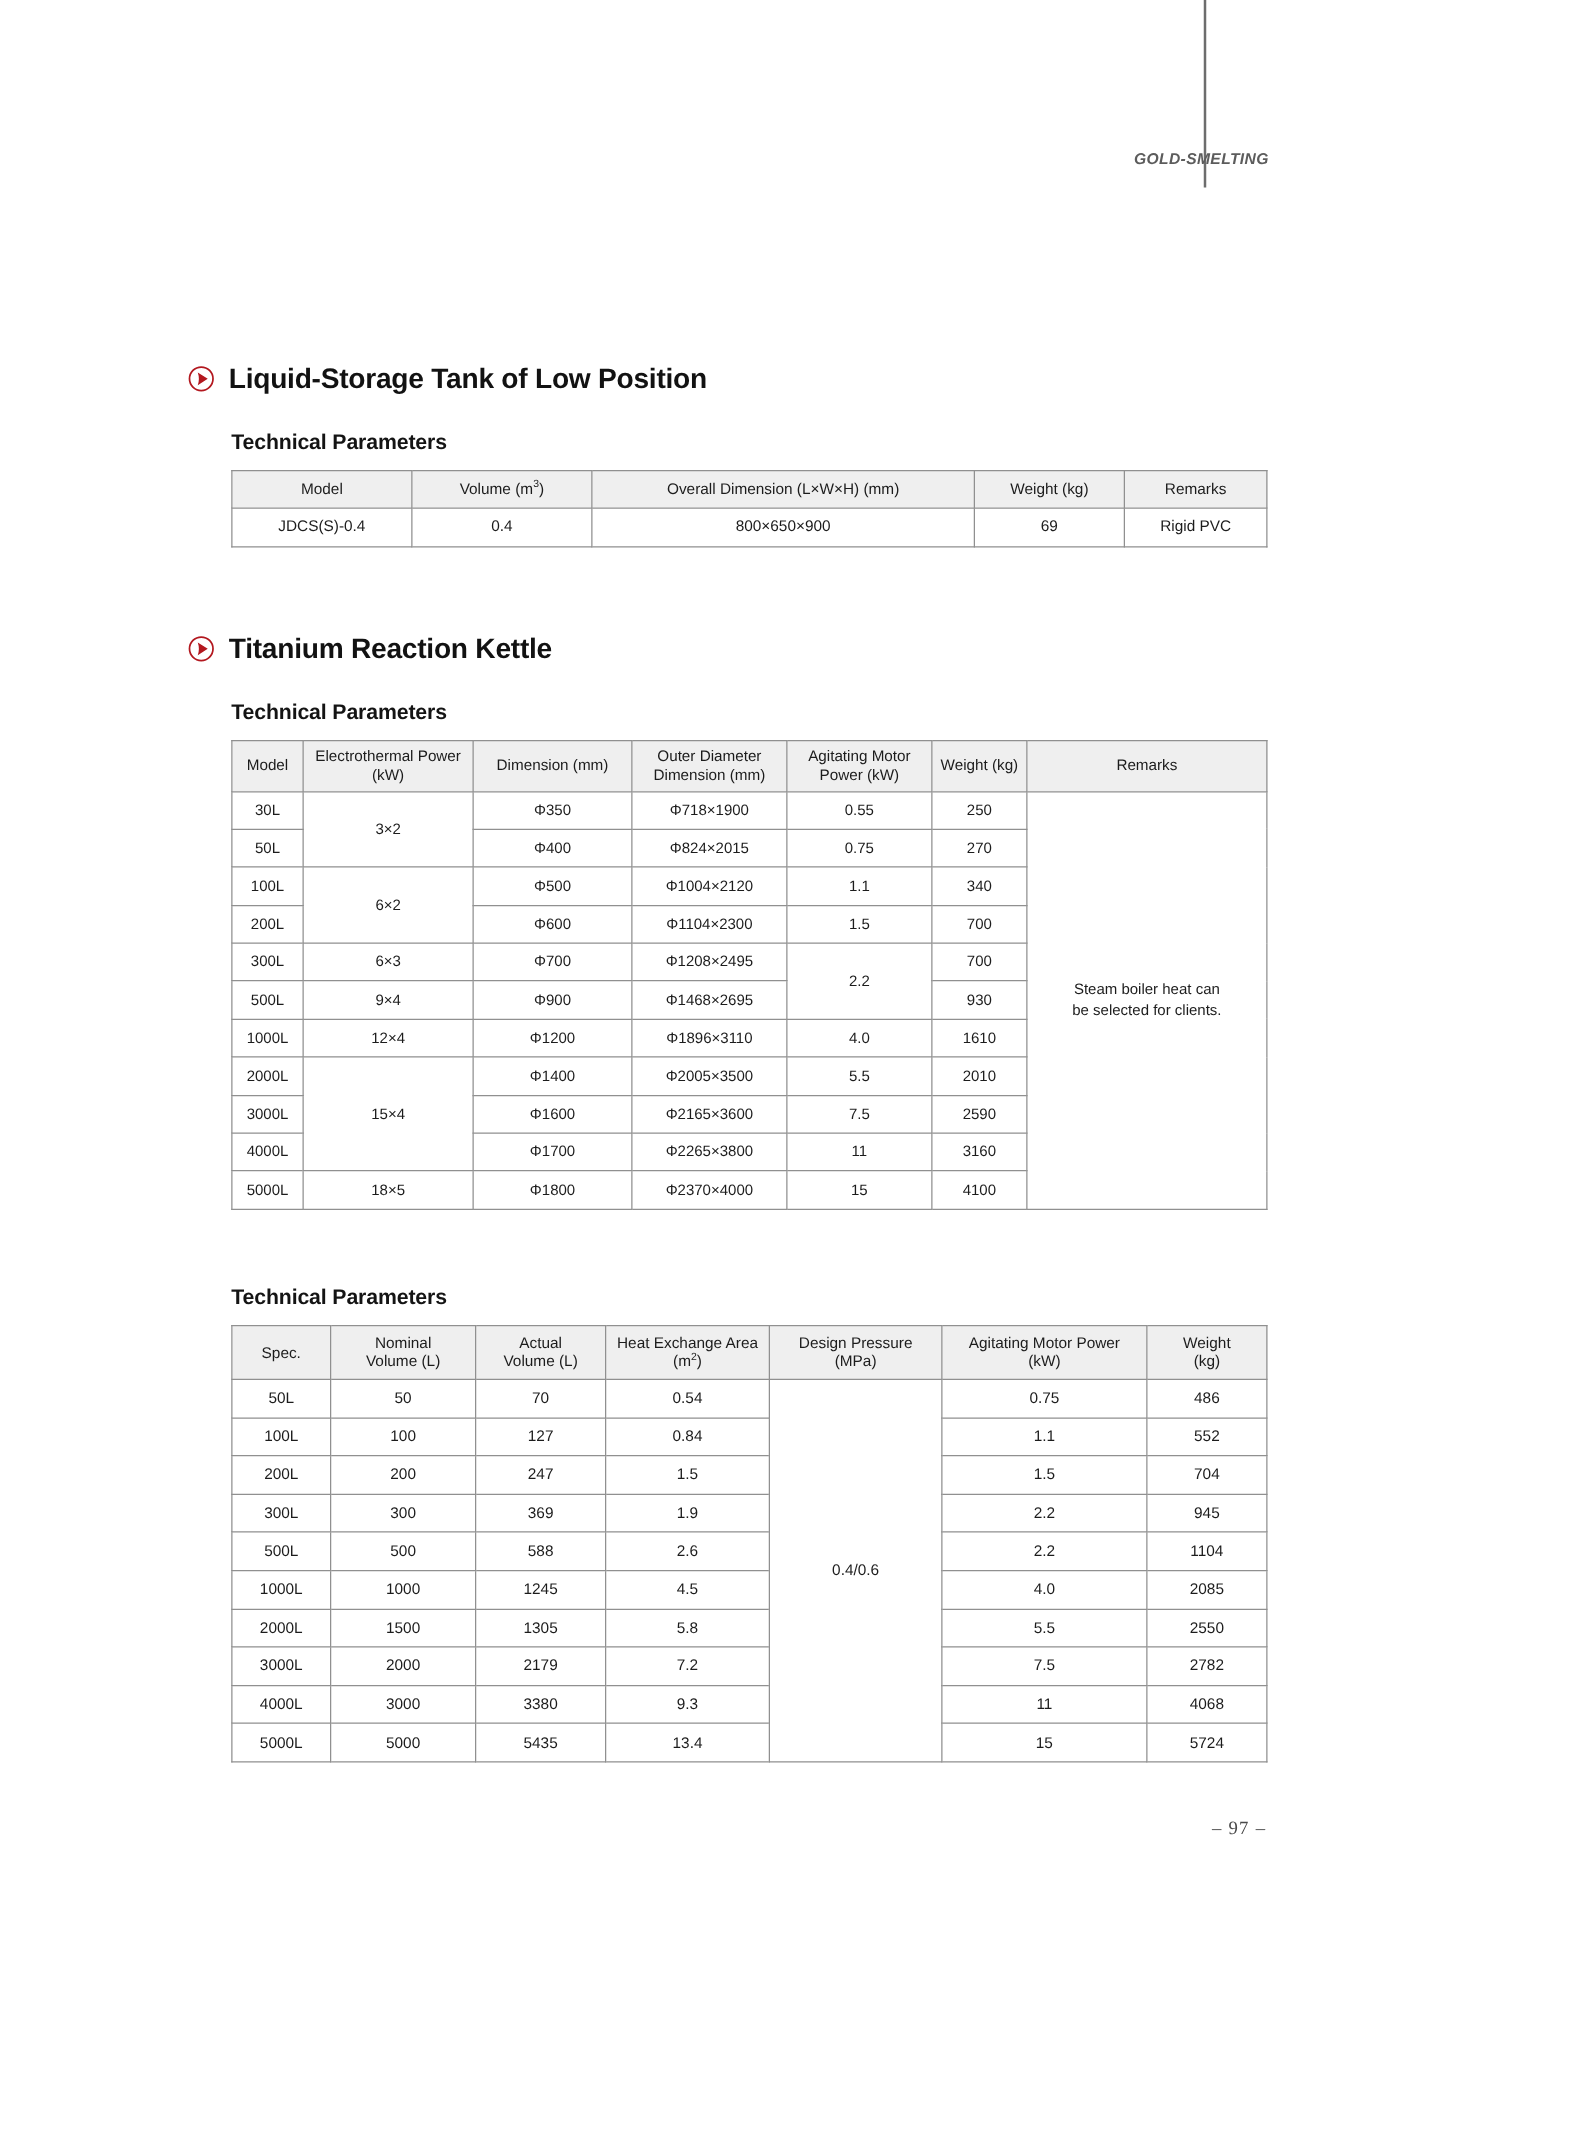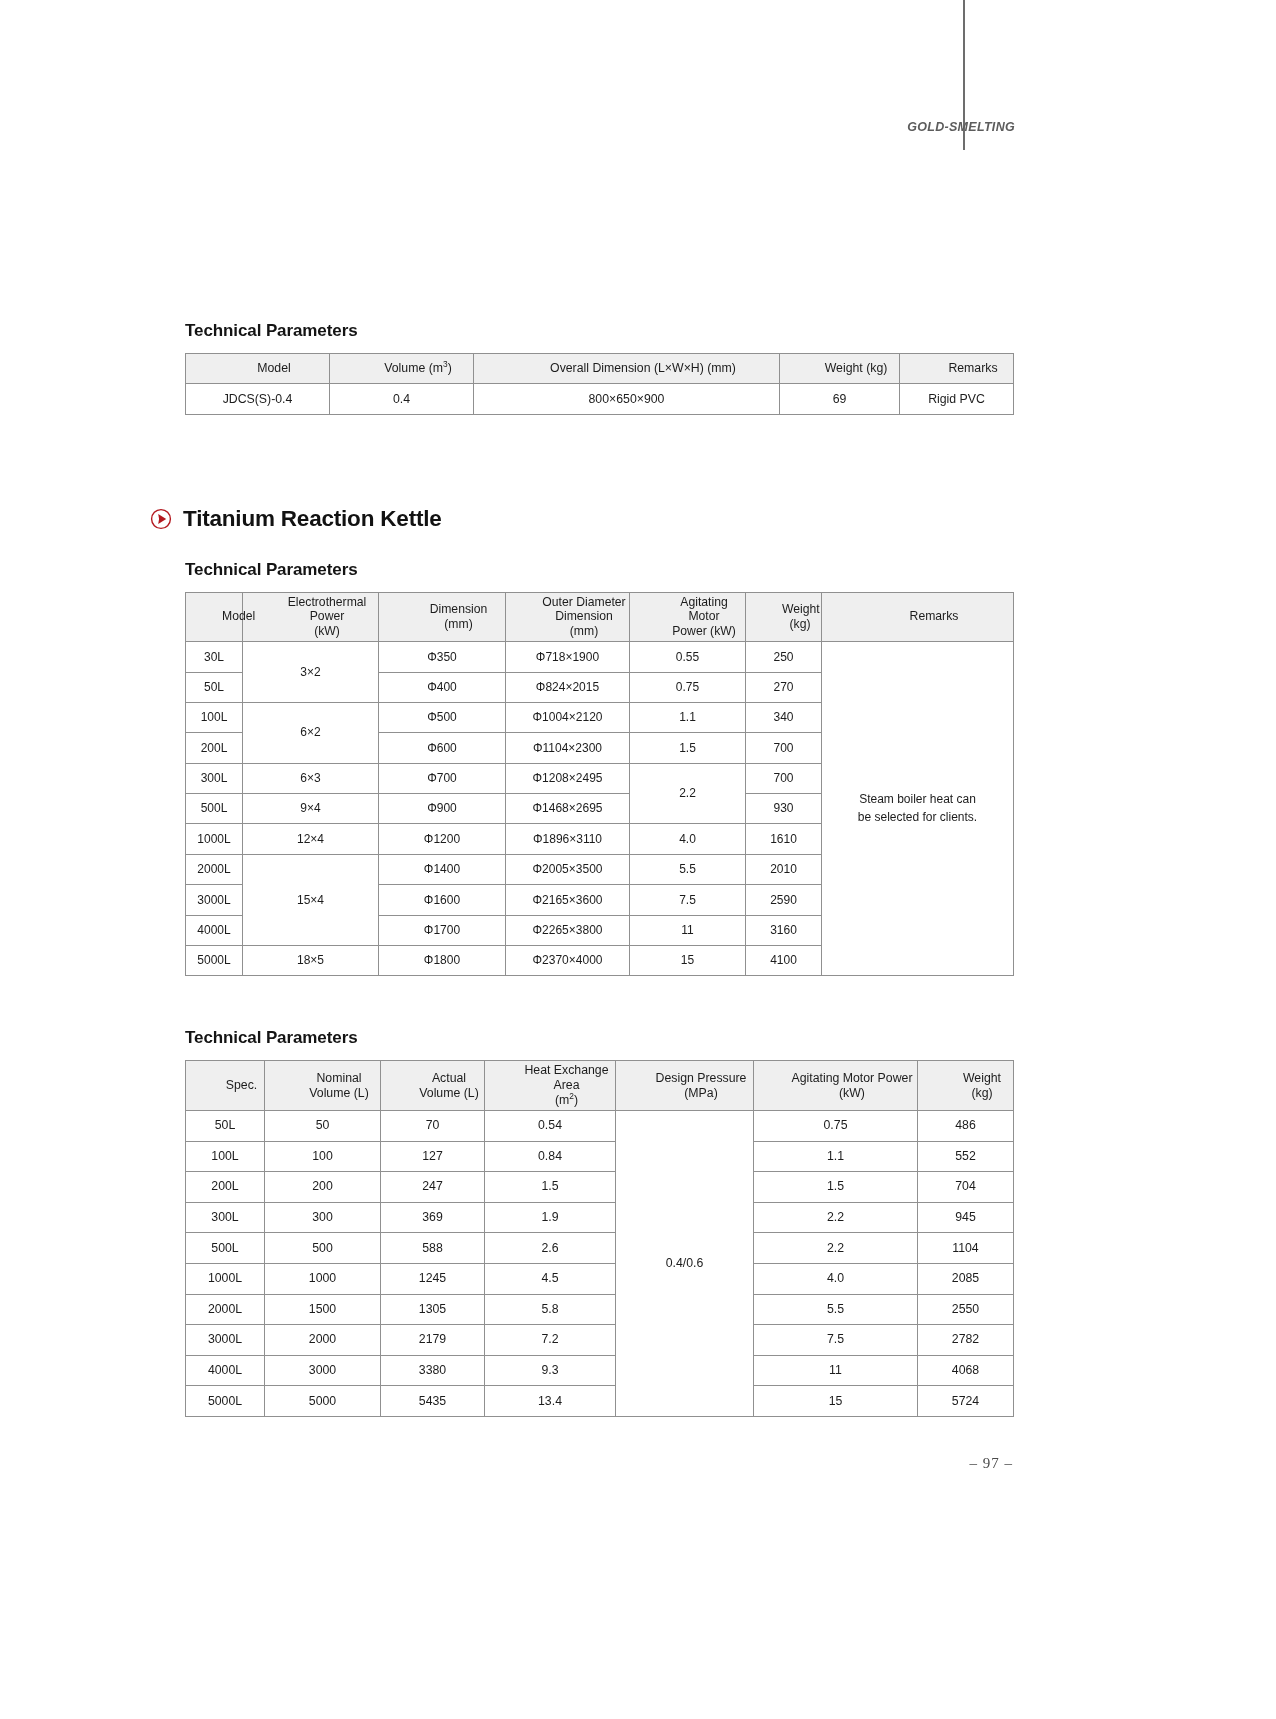--- a/index.html
+++ b/index.html
@@ -100,21 +100,20 @@
     border: 1px solid #909090;
     text-align: center;
     vertical-align: middle;
     font-weight: normal;
     padding: 2px 3px;
     line-height: 1.22;
   }
   table.param th {
     background: #efefef;
     color: #1c1c1c;
-    padding-left: 36px;
   }
 
   
   #table-liquid-storage { width: 828px; font-size: 12.3px; }
   #table-liquid-storage th { height: 25px; }
   #table-liquid-storage td { height: 26px; }
 
   
   #table-titanium { width: 828px; font-size: 12px; }
   #table-titanium th { height: 36px; font-size: 12.2px; }
@@ -149,20 +148,27 @@
 <body>
 
 <div class="page-header">
   <div class="header-rule"></div>
   <div class="header-label">GOLD-SMELTING</div>
 </div>
 
 <div class="content">
 
   <div class="section" style="position:absolute; top:292px; left:0;">
+    <div class="section-head">
+      <svg class="bullet-icon" viewBox="0 0 22 22">
+        <circle cx="11" cy="11" r="9.4" fill="#ffffff" stroke="#b3181f" stroke-width="1.4"></circle>
+        <path d="M8.2 5.9 L16.2 11 L8.2 16.1 Q10.0 11 8.2 5.9 Z" fill="#b3181f"></path>
+      </svg>
+      <div class="section-title">Liquid-Storage Tank of Low Position</div>
+    </div>
     <div class="sub-title" style="margin-top:29px;">Technical Parameters</div>
 
     <table class="param" id="table-liquid-storage" style="margin-top:12px;">
       <colgroup>
         <col style="width:144px">
           <col style="width:144px">
           <col style="width:306px">
           <col style="width:120px">
           <col style="width:114px">
       </colgroup>

